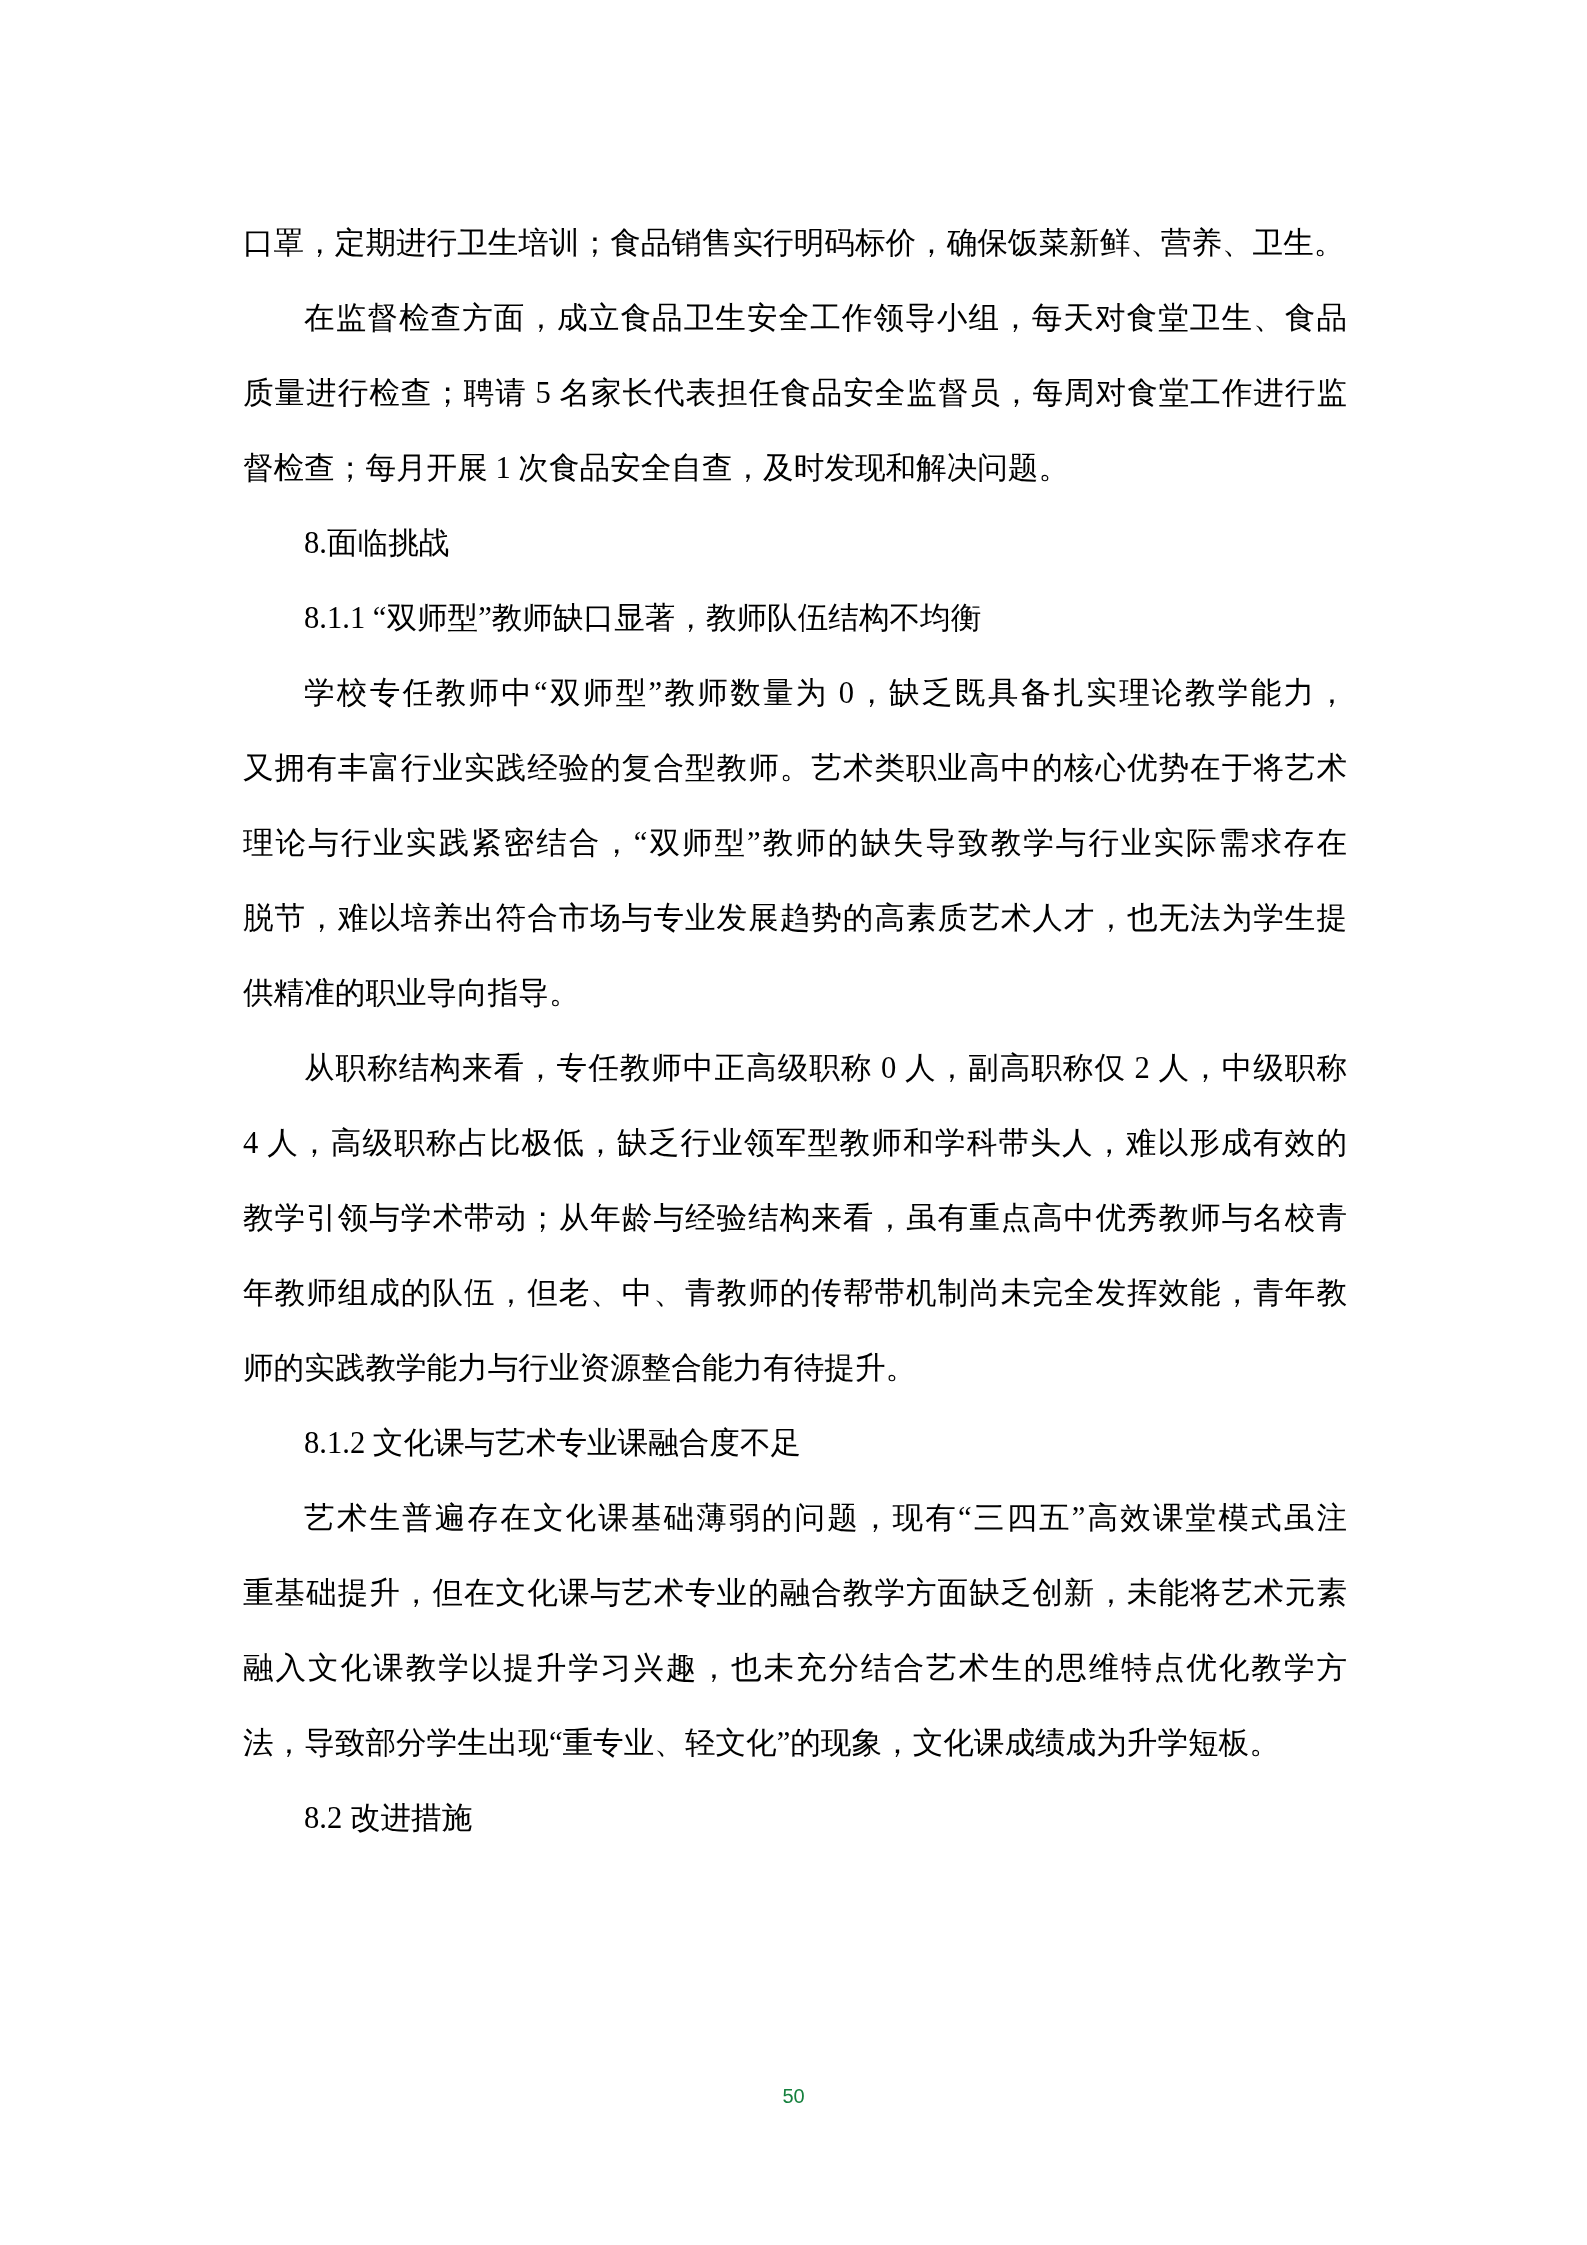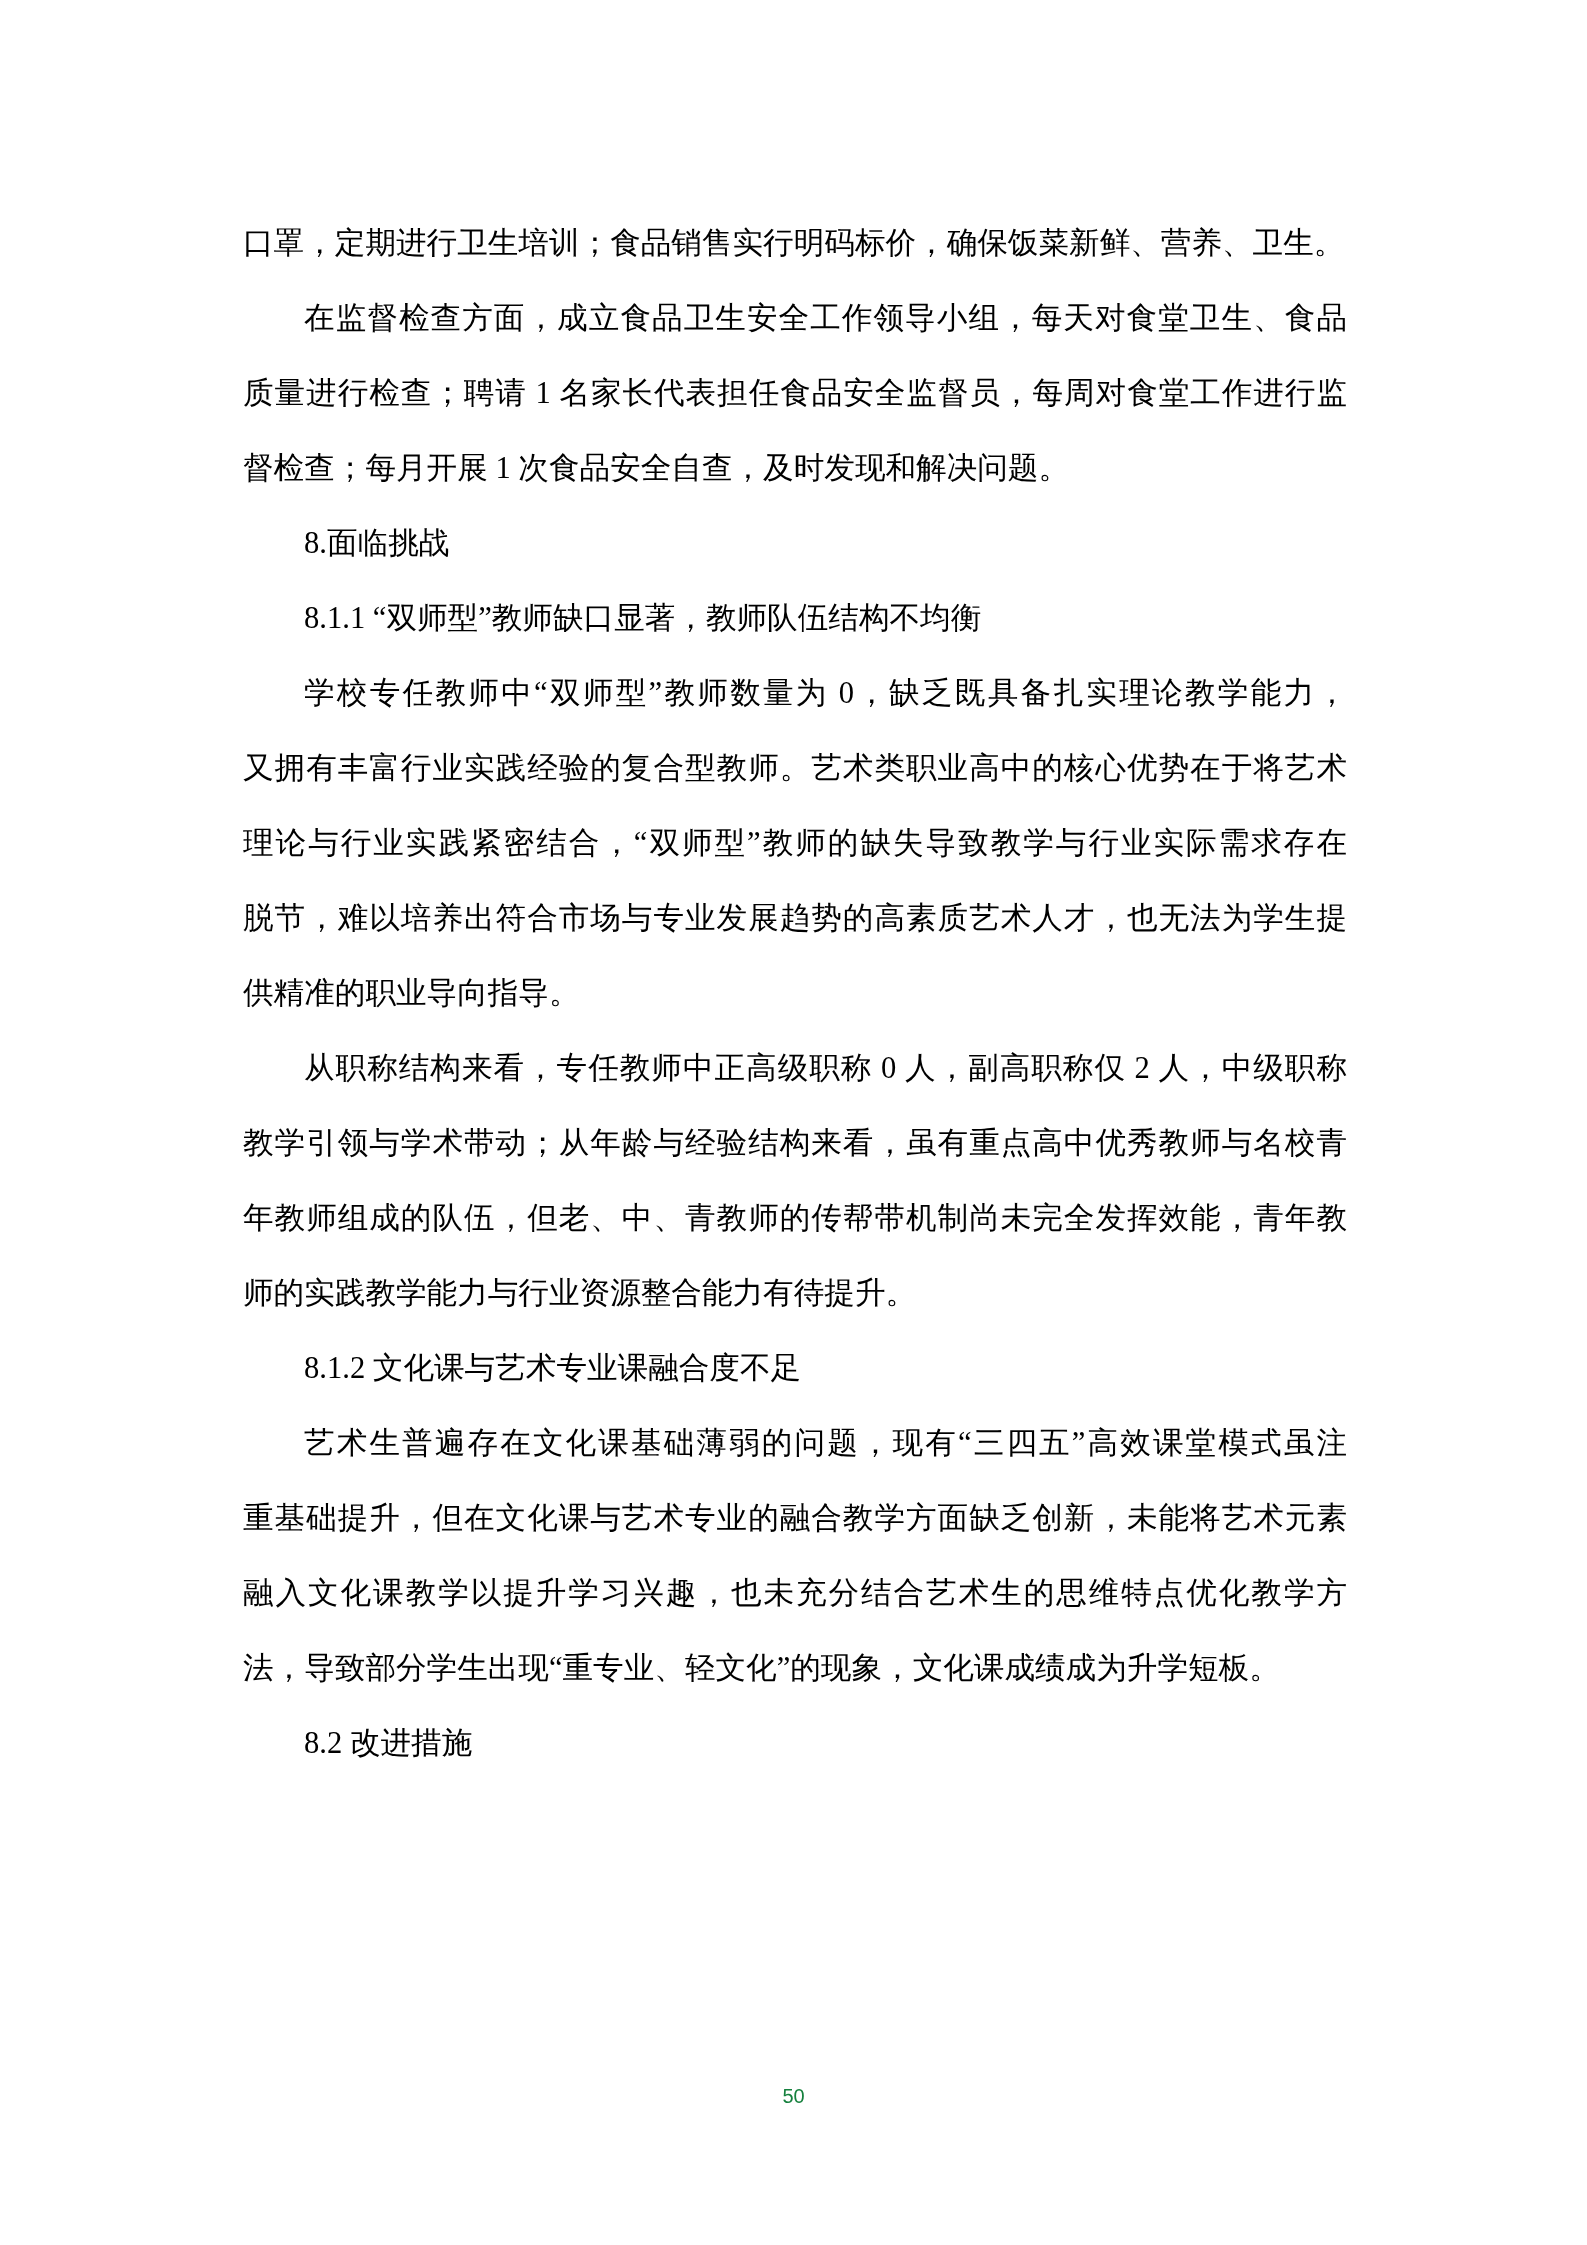--- a/index.html
+++ b/index.html
@@ -50,30 +50,31 @@
   }
 </style>
 </head>
 <body>
 
 <div class="page">
 
   <div class="text-block">
     <div class="line">口罩，定期进行卫生培训；食品销售实行明码标价，确保饭菜新鲜、营养、卫生。</div>
     <div class="line indent fill">在监督检查方面，成立食品卫生安全工作领导小组，每天对食堂卫生、食品</div>
-    <div class="line fill">质量进行检查；聘请 1 名家长代表担任食品安全监督员，每周对食堂工作进行监</div>
+    <div class="line fill">质量进行检查；聘请 5 名家长代表担任食品安全监督员，每周对食堂工作进行监</div>
     <div class="line">督检查；每月开展 1 次食品安全自查，及时发现和解决问题。</div>
     <div class="line indent">8.面临挑战</div>
     <div class="line indent">8.1.1 “双师型”教师缺口显著，教师队伍结构不均衡</div>
     <div class="line indent fill">学校专任教师中“双师型”教师数量为 0，缺乏既具备扎实理论教学能力，</div>
     <div class="line fill">又拥有丰富行业实践经验的复合型教师。艺术类职业高中的核心优势在于将艺术</div>
     <div class="line fill">理论与行业实践紧密结合，“双师型”教师的缺失导致教学与行业实际需求存在</div>
     <div class="line fill">脱节，难以培养出符合市场与专业发展趋势的高素质艺术人才，也无法为学生提</div>
     <div class="line">供精准的职业导向指导。</div>
     <div class="line indent fill">从职称结构来看，专任教师中正高级职称 0 人，副高职称仅 2 人，中级职称</div>
+    <div class="line fill">4 人，高级职称占比极低，缺乏行业领军型教师和学科带头人，难以形成有效的</div>
     <div class="line fill">教学引领与学术带动；从年龄与经验结构来看，虽有重点高中优秀教师与名校青</div>
     <div class="line fill">年教师组成的队伍，但老、中、青教师的传帮带机制尚未完全发挥效能，青年教</div>
     <div class="line">师的实践教学能力与行业资源整合能力有待提升。</div>
     <div class="line indent">8.1.2 文化课与艺术专业课融合度不足</div>
     <div class="line indent fill">艺术生普遍存在文化课基础薄弱的问题，现有“三四五”高效课堂模式虽注</div>
     <div class="line fill">重基础提升，但在文化课与艺术专业的融合教学方面缺乏创新，未能将艺术元素</div>
     <div class="line fill">融入文化课教学以提升学习兴趣，也未充分结合艺术生的思维特点优化教学方</div>
     <div class="line">法，导致部分学生出现“重专业、轻文化”的现象，文化课成绩成为升学短板。</div>
     <div class="line indent">8.2 改进措施</div>
   </div>

